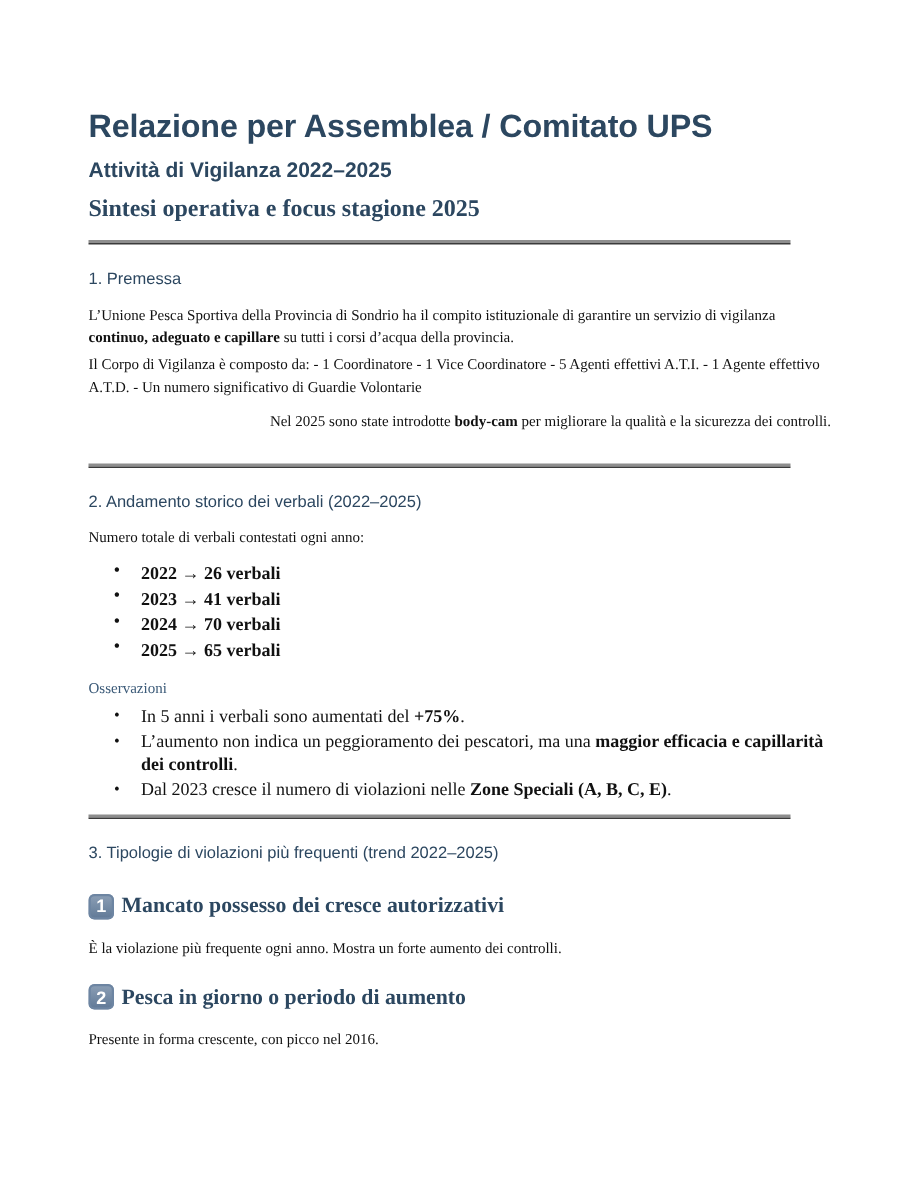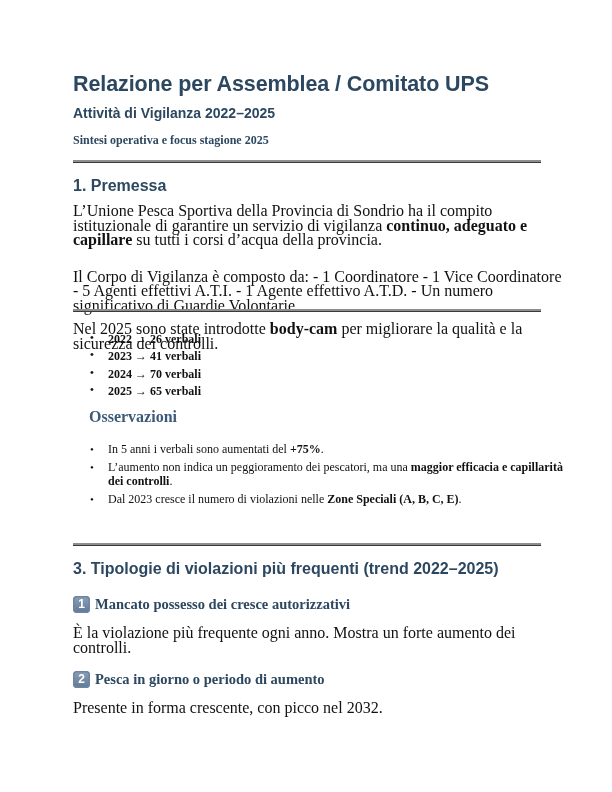--- a/index.html
+++ b/index.html
@@ -34,42 +34,42 @@
       font-family: "Liberation Sans", "DejaVu Sans", sans-serif;
       font-weight: bold;
       font-size: 14px;
       color: #2c4760;
       margin: 4px 0 0 0;
       line-height: 22px;
     }
     .subsubtitle {
       font-family: "Liberation Serif", "DejaVu Serif", serif;
       font-weight: bold;
-      font-size: 12px;
+      font-size: 16px;
       color: #2c4760;
       margin: 7px 0 0 0;
       line-height: 18px;
     }
     .rule {
       width: 468px;
       height: 0;
       border-top: 2px solid #8e8e8e;
       border-bottom: 1px solid #3a3a3a;
       margin: 0;
     }
     .section-title {
       font-family: "Liberation Sans", "DejaVu Sans", sans-serif;
-      font-weight: bold;
-      font-size: 16px;
+      font-weight: normal;
+      font-size: 11px;
       color: #2c4760;
       margin: 0;
       line-height: 22px;
     }
     p {
-      font-size: 16px;
+      font-size: 10px;
       line-height: 14.5px;
       margin: 0;
     }
     b { font-weight: bold; }
     ul {
       margin: 0;
       padding: 0;
       list-style: none;
     }
     ul li {
@@ -86,25 +86,25 @@
     }
     ul.years li {
       font-weight: bold;
       line-height: 17.3px;
     }
     ul.years li .bullet {
       top: -2px;
     }
     .obs-title {
       font-family: "Liberation Serif", "DejaVu Serif", serif;
-      font-weight: bold;
-      font-size: 16px;
+      font-weight: normal;
+      font-size: 10px;
       color: #3b5a78;
       line-height: 18px;
-      margin: 16px;
+      margin: 0;
     }
     .cat-title {
       font-family: "Liberation Serif", "DejaVu Serif", serif;
       font-weight: bold;
       font-size: 14.5px;
       color: #2c4760;
       line-height: 20px;
       margin: 0;
       display: flex;
       align-items: center;
@@ -117,21 +117,21 @@
       height: 17px;
       border-radius: 4px;
       background: linear-gradient(#8da0b6, #5f7896);
       color: #ffffff;
       font-family: "Liberation Sans", "DejaVu Sans", sans-serif;
       font-weight: bold;
       font-size: 12px;
       margin-right: 5px;
       box-shadow: inset 0 0 0 1.5px #6d85a2;
     }
-    .block { position: absolute; left: 16px; width: 495px; }
+    .block { position: absolute; left: 2px; width: 495px; }
   </style>
 </head>
 <body>
 
 <div class="page">
 
   <div class="block" style="top:0;">
     <h1 class="title">Relazione per Assemblea / Comitato UPS</h1>
     <h2 class="subtitle">Attività di Vigilanza 2022–2025</h2>
     <h3 class="subsubtitle">Sintesi operativa e focus stagione 2025</h3>
@@ -139,31 +139,33 @@
 
   <div class="block" style="top:90px;">
     <div class="rule"></div>
   </div>
 
   <div class="block" style="top:105px;">
     <h2 class="section-title">1. Premessa</h2>
     <p style="margin-top:7px;">
       <span>L’Unione Pesca Sportiva della Provincia di Sondrio ha il compito istituzionale di garantire un servizio di vigilanza </span><b>continuo, adeguato e capillare</b><span> su tutti i corsi d’acqua della provincia.</span>
     </p>
-    <p style="margin-top:22px;">Il Corpo di Vigilanza è composto da: - 1 Coordinatore - 1 Vice Coordinatore - 5 Agenti effettivi A.T.I. - 1 Agente effettivo A.T.D. - Un numero significativo di Guardie Volontarie</p>
-    <p style="margin-top:9px;">
+    <p style="margin-top:4px;">Il Corpo di Vigilanza è composto da: - 1 Coordinatore - 1 Vice Coordinatore - 5 Agenti effettivi A.T.I. - 1 Agente effettivo A.T.D. - Un numero significativo di Guardie Volontarie</p>
+    <p style="margin-top:9px;text-align:right;">
       <span>Nel 2025 sono state introdotte </span><b>body-cam</b><span> per migliorare la qualità e la sicurezza dei controlli.</span>
     </p>
   </div>
 
   <div class="block" style="top:239px;">
     <div class="rule"></div>
   </div>
 
   <div class="block" style="top:254px;">
+    <h2 class="section-title">2. Andamento storico dei verbali (2022–2025)</h2>
+    <p style="margin-top:6px;">Numero totale di verbali contestati ogni anno:</p>
     <ul class="years" style="margin-top:7px;">
       <li><span class="bullet">•</span><span>2022 → 26 verbali</span></li>
       <li><span class="bullet">•</span><span>2023 → 41 verbali</span></li>
       <li><span class="bullet">•</span><span>2024 → 70 verbali</span></li>
       <li><span class="bullet">•</span><span>2025 → 65 verbali</span></li>
     </ul>
     <h3 class="obs-title" style="margin-top:8px;">Osservazioni</h3>
     <ul style="margin-top:1px;">
       <li style="margin-bottom:3px;"><span class="bullet">•</span><span>In 5 anni i verbali sono aumentati del </span><b>+75%</b><span>.</span></li>
       <li style="margin-bottom:3px;"><span class="bullet">•</span><span>L’aumento non indica un peggioramento dei pescatori, ma una </span><b>maggior efficacia e capillarità dei controlli</b><span>.</span></li>
@@ -181,16 +183,16 @@
     <h3 class="cat-title" style="margin-top:14px;">
       <span class="keycap">1</span>
       <span>Mancato possesso dei cresce autorizzativi</span>
     </h3>
     <p style="margin-top:12px;">È la violazione più frequente ogni anno. Mostra un forte aumento dei controlli.</p>
 
     <h3 class="cat-title" style="margin-top:14px;">
       <span class="keycap">2</span>
       <span>Pesca in giorno o periodo di aumento</span>
     </h3>
-    <p style="margin-top:12px;">Presente in forma crescente, con picco nel 2032.</p>
+    <p style="margin-top:12px;">Presente in forma crescente, con picco nel 2016.</p>
   </div>
 
 </div>
 
 </body></html>

